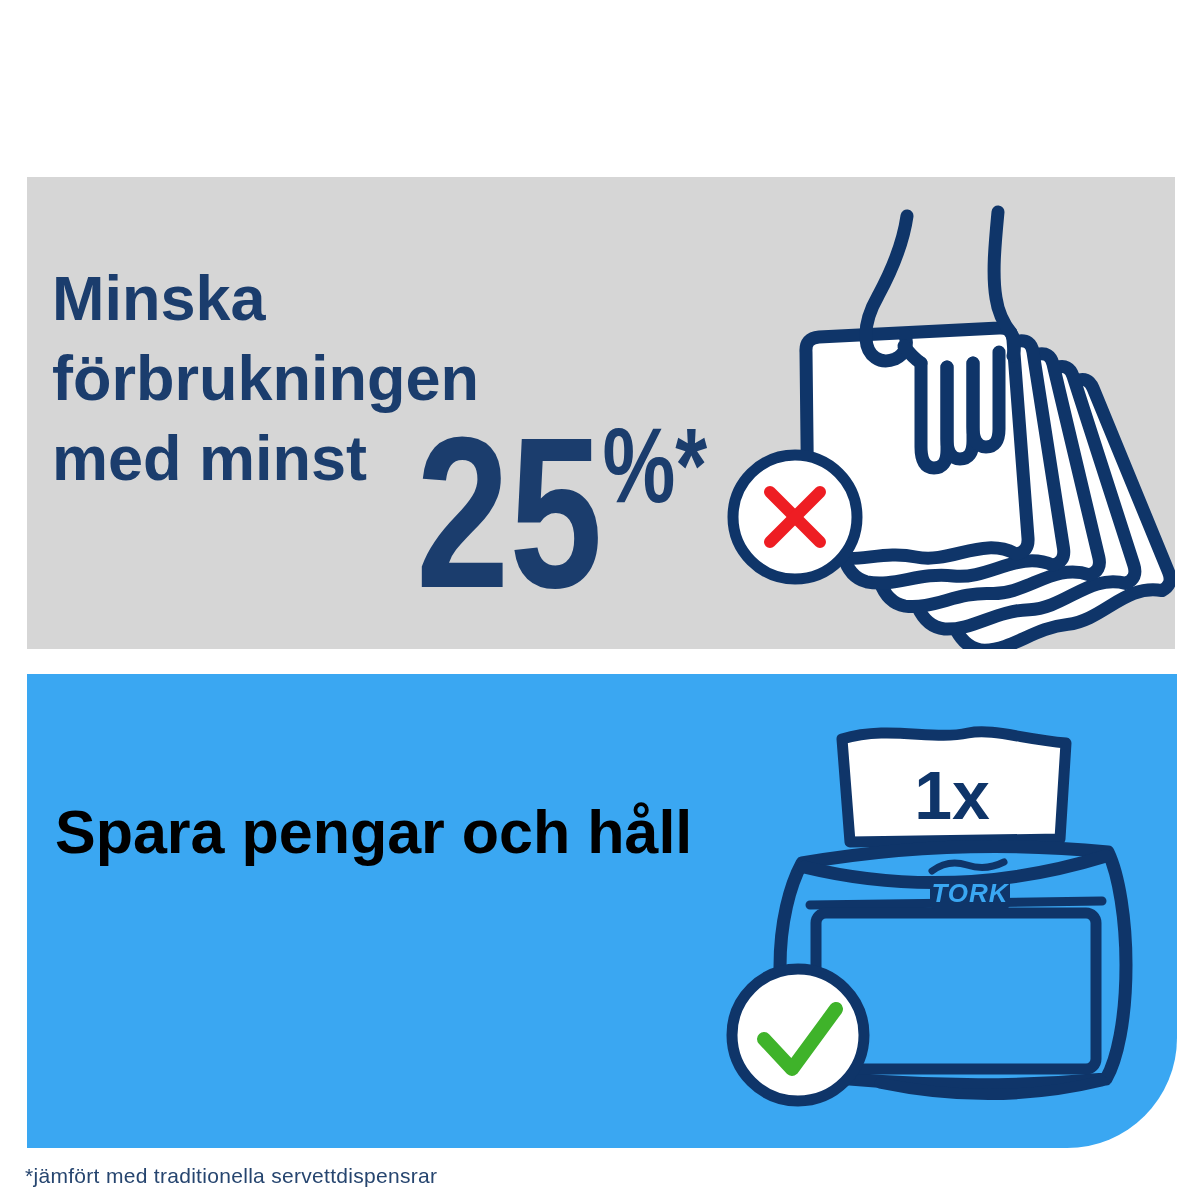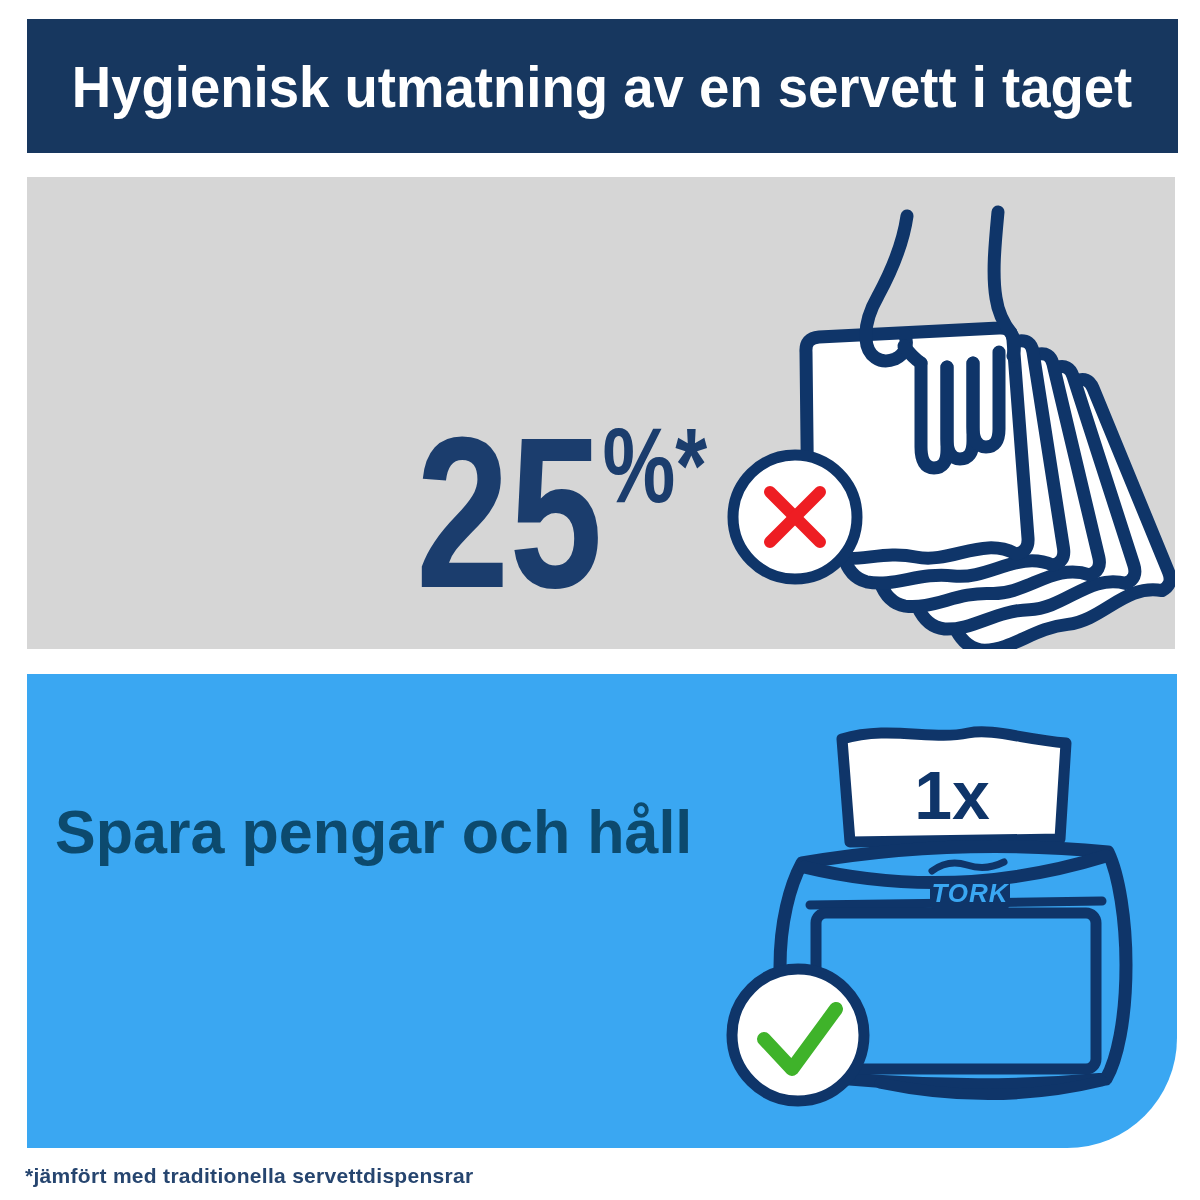--- a/index.html
+++ b/index.html
@@ -32,40 +32,42 @@
   .big-stat .num{font-size:215px;font-weight:bold;line-height:1;}
   .big-stat .sup{font-size:105px;font-weight:bold;line-height:1;margin-top:8px;}
   .gfx-napkins{position:absolute;left:688px;top:23px;}
   
   .save-panel{
     position:absolute;left:27px;top:674px;width:1150px;height:474px;
     background:#3aa7f2;border-bottom-right-radius:110px;overflow:hidden;
   }
   .save-heading{
     position:absolute;left:28px;top:111px;
-    color:#0c4a6e;font-size:61px;font-weight:bold;line-height:95px;white-space:nowrap;
+    color:#000000;font-size:61px;font-weight:bold;line-height:95px;white-space:nowrap;
   }
   .gfx-dispenser{position:absolute;left:693px;top:41px;}
   
   .footnote{
     position:absolute;left:25px;top:1164px;
-    color:#26456f;font-size:21px;font-weight:bold;letter-spacing:0.3px;
+    color:#26456f;font-size:21px;font-weight:normal;letter-spacing:0.3px;
   }
   svg text{font-family:"Liberation Sans", sans-serif;}
 </style>
 </head>
 <body>
 
 <div class="canvas">
 
-  <div class="header-bar">
-    <span class="header-title">Hygienisk utmatning av en servett i taget</span>
-  </div>
 
   <div class="reduce-panel">
+    <div class="reduce-heading">
+      <div>Minska</div>
+      <div>förbrukningen</div>
+      <div>med minst</div>
+    </div>
 
     <div class="big-stat">
       <span class="num">25</span>
       <span class="sup">%*</span>
     </div>
 
     <svg class="gfx-napkins" width="460" height="450" viewBox="0 0 460 450">
 
       <g>
         <path transform="translate(80,48) rotate(-18 298 140)" d="M 93,328 L 91,152 Q 90,138 104,137 L 284,128 Q 297,127 298,140 L 313,338 Q 314,352 301,354 C 268,336 236,364 201,357 C 168,350 141,364 114,356 Q 97,350 93,328 Z" fill="#ffffff" stroke="#0f3569" stroke-width="13" stroke-linejoin="round"></path>

